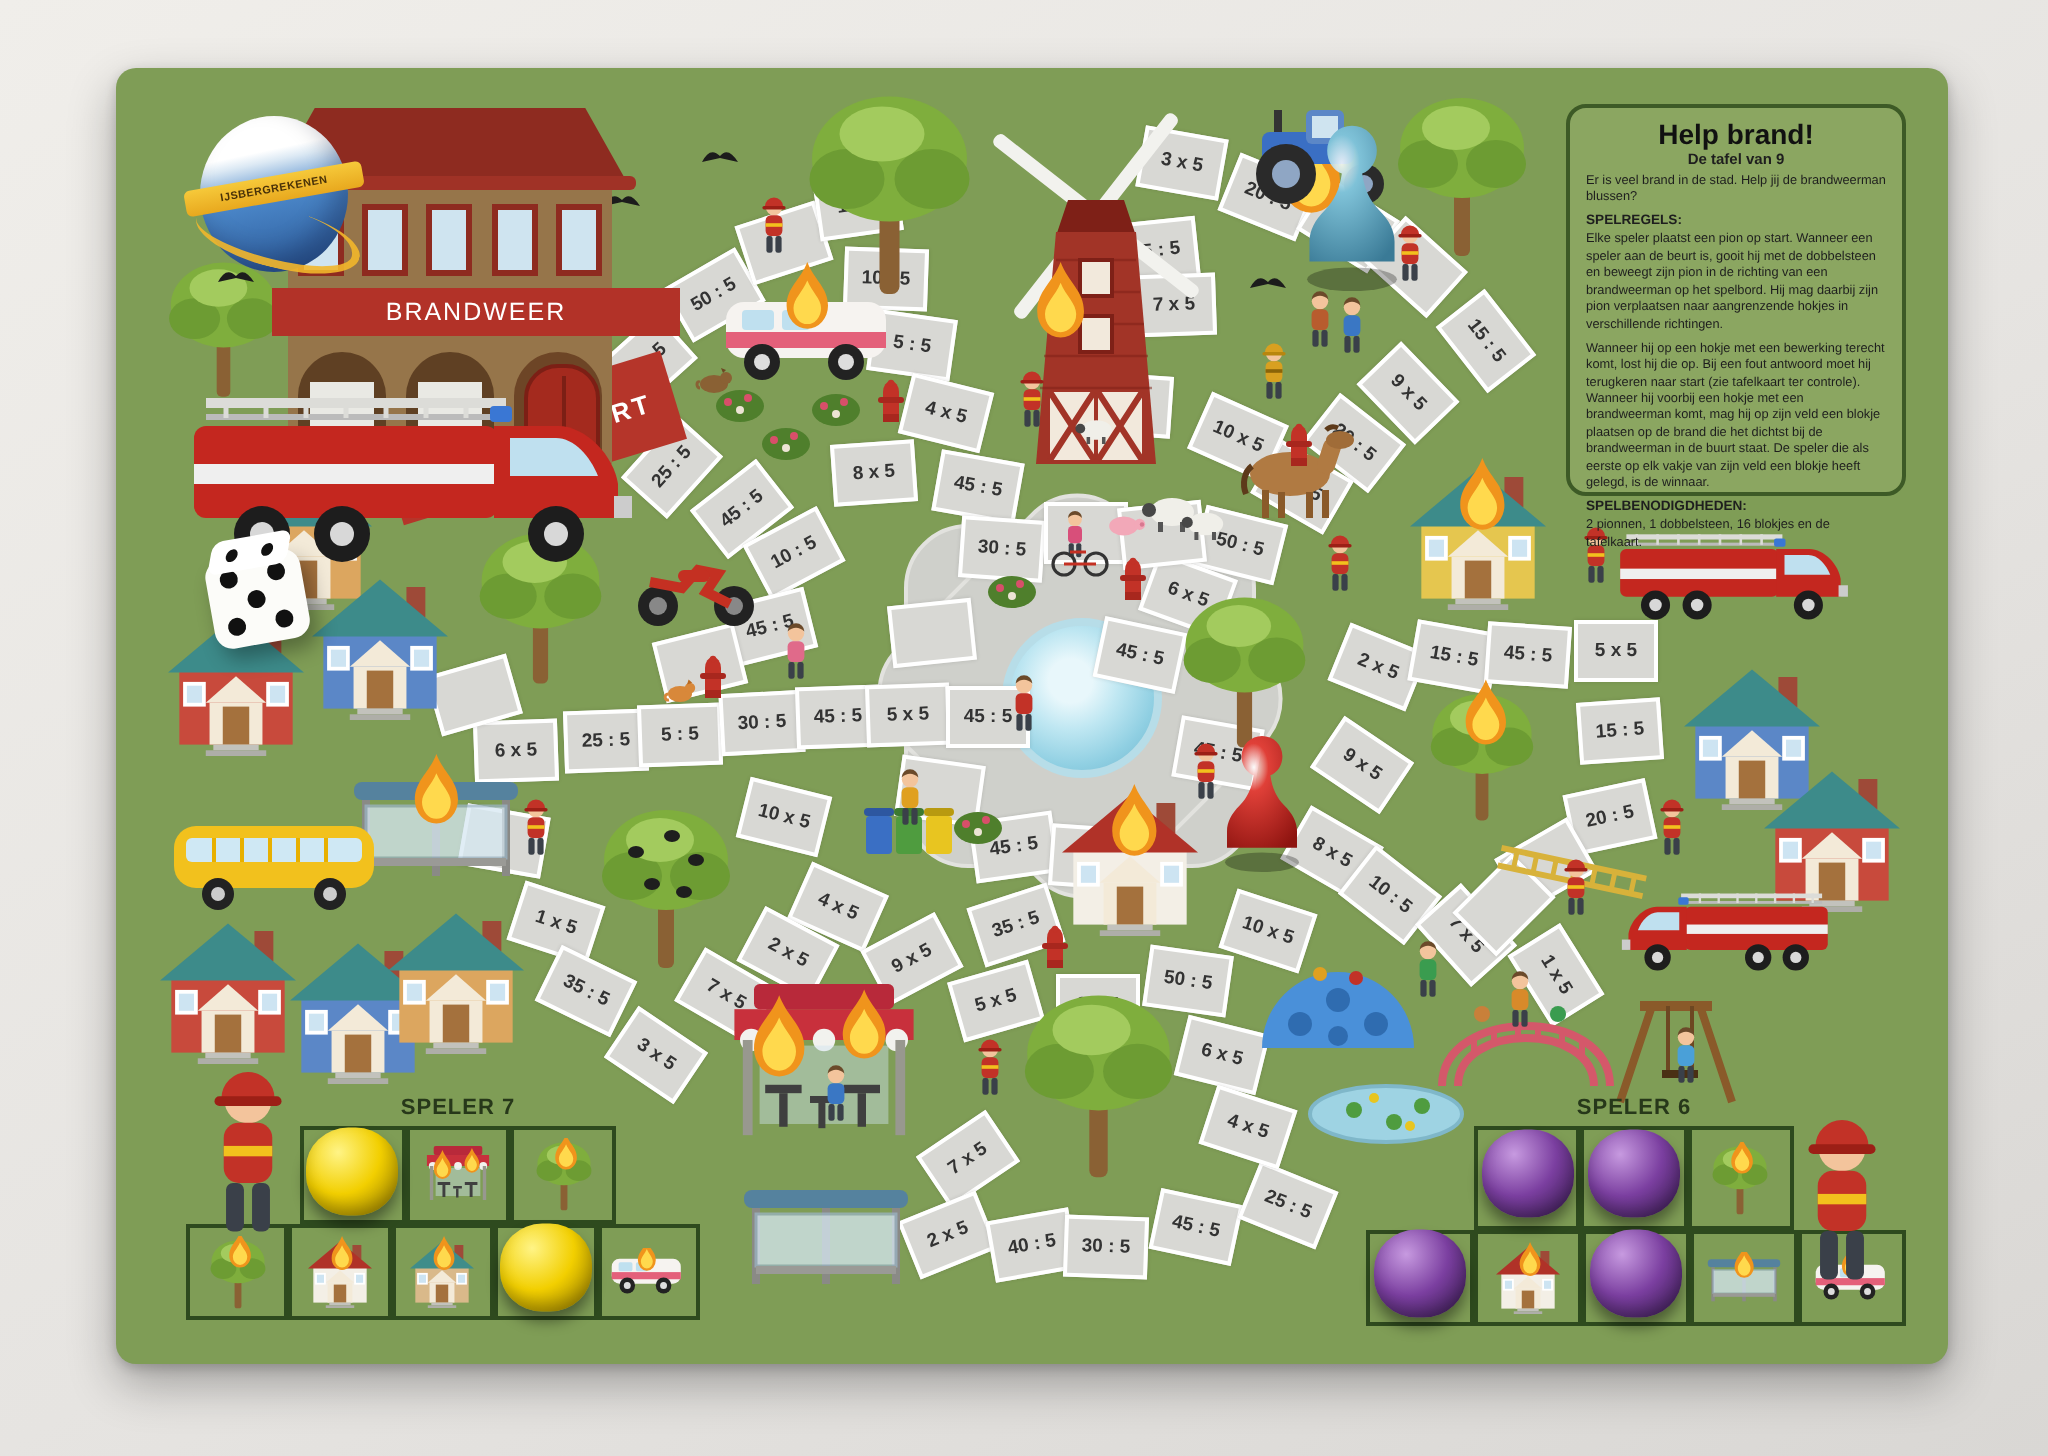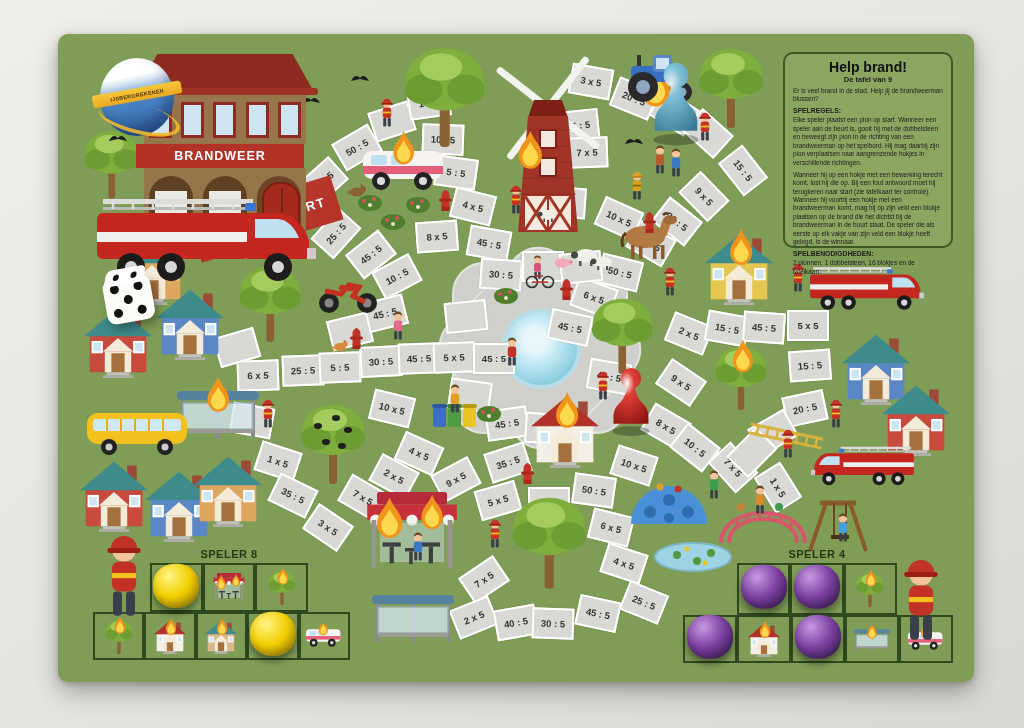--- a/index.html
+++ b/index.html
@@ -26,22 +26,22 @@
   .rules p{font-size:6.4px;line-height:1.32;margin:0 0 3.5px}
   .rules .shead{font-size:6.8px;font-weight:bold;margin:2px 0 0}
   
   .station{position:absolute;left:136px;top:54px;width:178px;height:178px;z-index:4}
   .st-roof{position:absolute;left:0;top:0;width:100%;height:38px;background:#8e2b20;
            clip-path:polygon(12% 0,88% 0,100% 100%,0 100%)}
   .st-ridge{position:absolute;left:-4px;top:34px;width:186px;height:7px;background:#a03226;border-radius:3px}
   .st-top{position:absolute;left:8px;top:41px;width:162px;height:49px;background:#96754a;display:flex;
           align-items:center;justify-content:space-around}
   .st-win{width:17px;height:30px;background:#cfe4f0;border:3px solid #8e2b20}
-  .st-sign{position:absolute;left:0px;top:90px;width:168px;height:24px;background:#b23228;display:flex;
-           align-items:center;justify-content:center;color:#fff;font-weight:bold;font-size:12.5px;letter-spacing:1px}
+  .st-sign{position:absolute;left:0px;top:90px;width:204px;height:24px;background:#b23228;display:flex;
+           align-items:center;justify-content:center;color:#fff;font-weight:normal;font-size:12.5px;letter-spacing:1px}
   .st-low{position:absolute;left:8px;top:114px;width:162px;height:64px;background:#96754a;display:flex;
           align-items:flex-end;justify-content:space-around}
   .arch{width:44px;height:56px;border-radius:22px 22px 0 0;background:#5f4023;position:relative}
   .garage{position:absolute;left:6px;bottom:16px;width:32px;height:22px;background:#e9e9e4;border-bottom:3px solid #caccc6}
   .arch.red{background:#6d4526}
   .reddoor{position:absolute;left:5px;bottom:0;width:34px;height:46px;border-radius:17px 17px 0 0;background:#a42a1e;border:2px solid #7c1f15}
   .reddoor:after{content:"";position:absolute;left:50%;top:4px;bottom:0;width:2px;background:#7c1f15}
   
   .logo{position:absolute;left:95px;top:52px;width:84px;height:90px;z-index:5}
   .sphere{position:absolute;left:5px;top:6px;width:74px;height:78px;border-radius:50%;
@@ -1093,21 +1093,21 @@
     <h2>De tafel van 9</h2>
     <p>Er is veel brand in de stad. Help jij de brandweerman blussen?</p>
     <p class="shead">SPELREGELS:</p>
     <p>Elke speler plaatst een pion op start. Wanneer een speler aan de beurt is, gooit hij met de dobbelsteen en beweegt zijn pion in de richting van een brandweerman op het spelbord. Hij mag daarbij zijn pion verplaatsen naar aangrenzende hokjes in verschillende richtingen.</p>
     <p>Wanneer hij op een hokje met een bewerking terecht komt, lost hij die op. Bij een fout antwoord moet hij terugkeren naar start (zie tafelkaart ter controle). Wanneer hij voorbij een hokje met een brandweerman komt, mag hij op zijn veld een blokje plaatsen op de brand die het dichtst bij de brandweerman in de buurt staat. De speler die als eerste op elk vakje van zijn veld een blokje heeft gelegd, is de winnaar.</p>
     <p class="shead">SPELBENODIGDHEDEN:</p>
     <p>2 pionnen, 1 dobbelsteen, 16 blokjes en de tafelkaart.</p>
   </div>
 
   <div class="pgrid" id="p1" style="left:93px;top:563px;width:257px;height:97px">
-    <div class="ptitle" style="left:57px;width:158px">SPELER 8</div>
+    <div class="ptitle" style="left:57px;width:158px">SPELER 7</div>
     <div class="prow" id="p1top" style="left:57px;top:0;height:49px">
         <div class="pcell" style="width: 52.7px;">
           <div class="blk blk-y"></div>
         </div>
         <div class="pcell" style="width: 52.7px;">
           <div class="pitem" style="width: 34px; height: 29px;">
             <svg viewBox="0 0 70 58" preserveAspectRatio="none">
               <rect x="10" y="0" width="50" height="9" rx="2" fill="#b8293a"></rect>
   <rect x="3" y="9" width="64" height="11" fill="#c8303c"></rect>
   <g fill="#f2f2ee">
@@ -1229,21 +1229,21 @@
                 <path d="M11 0c3 8 9 11 9 19a9 10 0 1 1-18 0C2 11 8 8 11 0Z" fill="#f0941c"></path>
                 <path d="M11 8c2 5 6 8 6 12a6 7 0 1 1-12 0c0-4 4-7 6-12Z" fill="#ffd94d"></path>
               </g>
             </svg>
           </div>
         </div>
       </div>
   </div>
 
   <div class="pgrid" id="p2" style="left:683px;top:563px;width:270px;height:100px">
-    <div class="ptitle" style="left:54px;width:160px">SPELER 4</div>
+    <div class="ptitle" style="left:54px;width:160px">SPELER 6</div>
     <div class="prow" id="p2top" style="left:54px;top:0;height:52px">
         <div class="pcell" style="width: 53.3px;">
           <div class="blk blk-p"></div>
         </div>
         <div class="pcell" style="width: 53.3px;">
           <div class="pitem" style="width: 34px; height: 29px;">
             <svg viewBox="0 0 70 58" preserveAspectRatio="none">
               <rect x="10" y="0" width="50" height="9" rx="2" fill="#b8293a"></rect>
   <rect x="3" y="9" width="64" height="11" fill="#c8303c"></rect>
   <g fill="#f2f2ee">

